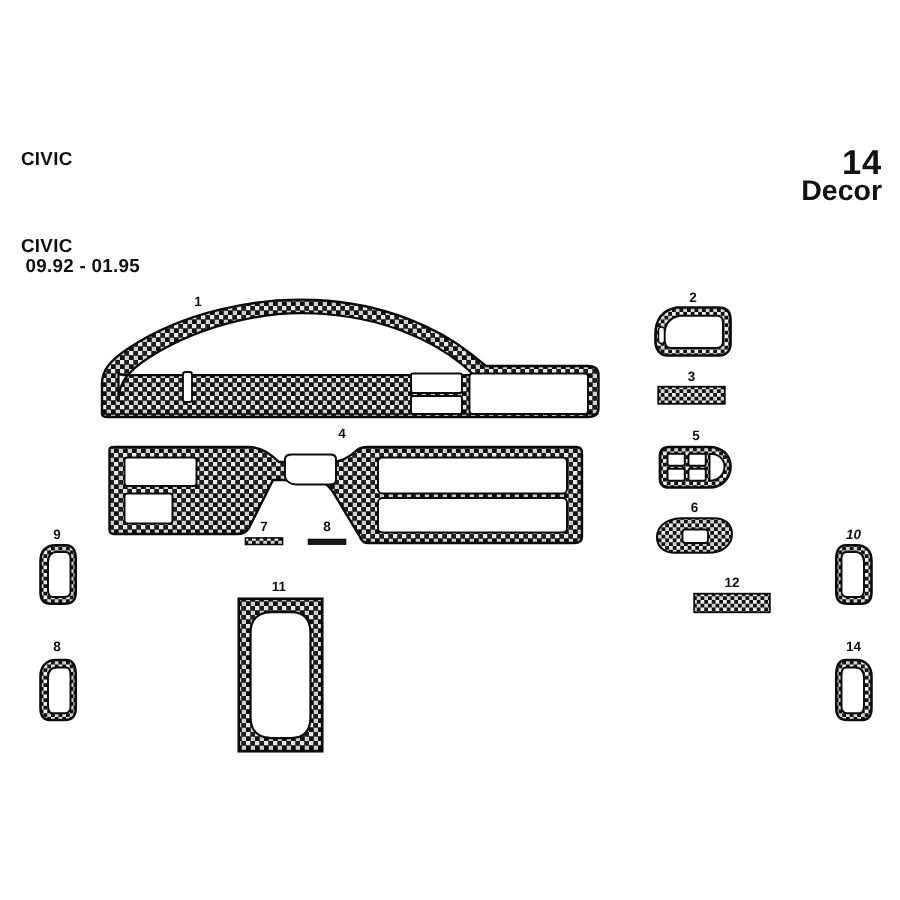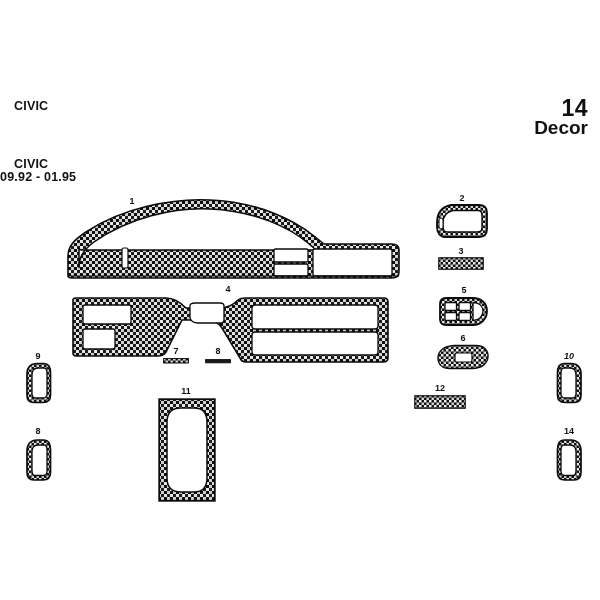--- a/index.html
+++ b/index.html
@@ -6,21 +6,21 @@
   body{width:600px;height:600px;overflow:hidden;font-family:"Liberation Sans",sans-serif;}
   #stage{position:relative;width:600px;height:600px;background:#fff;}
 
   .vehicle-title{
     position:absolute;left:0px;top:100px;width:150px;
     font-size:12.5px;font-weight:bold;color:#111;line-height:13.5px;
     text-align:left;letter-spacing:0.2px;
   }
   .vehicle-title .ln1{padding-left:14px;}
   .vehicle-title .ln2{padding-left:14px;margin-top:44px;}
-  .vehicle-title .ln3{padding-left:0px;}
+  .vehicle-title .ln3{padding-left:17px;}
 
   .kit-count{
     position:absolute;right:12px;top:96px;width:90px;text-align:right;
     color:#111;
   }
   .kit-count .num{font-size:23px;font-weight:bold;line-height:24px;letter-spacing:0.5px;}
   .kit-count .word{font-size:19px;font-weight:bold;line-height:15px;}
 
   .piece{position:absolute;}
   .lbl{
@@ -150,21 +150,21 @@
 
   <div class="piece" style="left:436px;top:344px;">
     <svg width="54" height="26" viewBox="0 0 54 26">
       <path d="M2,14 C2,7 8,2 18,1.5 L40,1.5 C48,1.5 52,6 52,12
                C52,19 46,24.5 36,24.5 L14,24.5 C6,24.5 2,20 2,14 Z" fill="url(#cf2)" stroke="#0b0b0b" stroke-width="1.4"></path>
       <rect x="19" y="9" width="17" height="9" rx="1.8" fill="#ffffff" stroke="#0b0b0b" stroke-width="1.2"></rect>
     </svg>
     <div class="lbl" style="left:17px;top:-11px;">6</div>
   </div>
 
-  <div class="piece" style="left:414px;top:395px;">
+  <div class="piece" style="left:462px;top:395px;">
     <svg width="52" height="14" viewBox="0 0 52 14">
       <rect x="0.8" y="0.8" width="50.4" height="12.4" fill="url(#cf2)" stroke="#0b0b0b" stroke-width="1.2"></rect>
     </svg>
     <div class="lbl" style="left:16px;top:-12px;">12</div>
   </div>
 
   <div class="piece" style="left:158px;top:398px;">
     <svg width="58" height="104" viewBox="0 0 58 104">
       <rect x="1.2" y="1.2" width="55.6" height="101.6" fill="url(#cf)" stroke="#0b0b0b" stroke-width="1.8"></rect>
       <path d="M9,24 C9,15 14,10 23,10 L36,10 C45,10 49,15 49,24 L49,80

